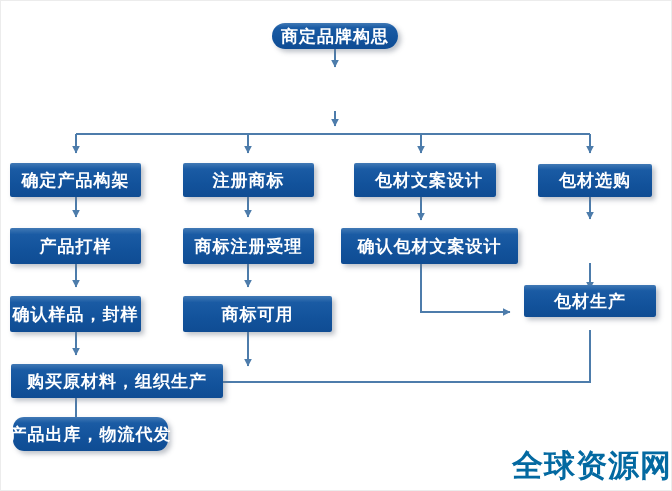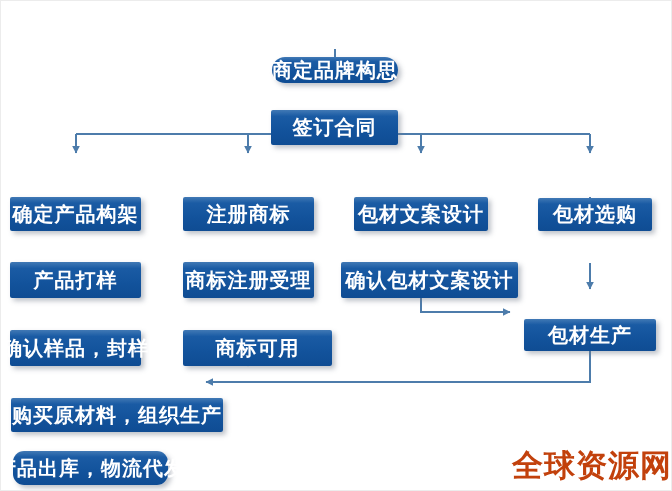--- a/index.html
+++ b/index.html
@@ -6,29 +6,29 @@
   .canvas{
     position:relative;width:672px;height:491px;background:#ffffff;
     font-family:"Liberation Sans","DejaVu Sans",sans-serif;
     overflow:hidden;border:1px solid #ececec;box-sizing:border-box;
   }
   .connectors{position:absolute;left:0;top:0;}
   .c{stroke:#4d7cab;stroke-width:2;fill:none;}
   .node{
     position:absolute;display:flex;align-items:center;justify-content:center;
     background:linear-gradient(180deg,#4179b5 0%,#1a5ba4 18%,#12529b 62%,#0f4c93 100%);
-    color:#ffffff;font-weight:bold;font-size:20px;text-align:center;
+    color:#ffffff;font-weight:bold;font-size:17px;text-align:center;
     border-radius:2px;box-shadow:3px 3px 5px rgba(110,120,135,0.45);
-    letter-spacing:1px;white-space:nowrap;margin-top:34px;
+    letter-spacing:1px;white-space:nowrap;
   }
   .pill{border-radius:13px;}
   .round{border-radius:11px;}
   .watermark{
     position:absolute;left:511px;top:444px;width:160px;
-    color:#c2410c;font-size:31px;font-weight:bold;letter-spacing:1px;
+    color:#0369a1;font-size:31px;font-weight:bold;letter-spacing:1px;
     white-space:nowrap;
   }
 </style>
 </head>
 <body>
 
 <div class="canvas">
 
   <svg class="connectors" width="672" height="491" viewBox="0 0 672 491">
     <defs>
@@ -58,27 +58,26 @@
     <path class="c" d="M420 196 L420 219" marker-end="url(#arr)"></path>
     <path class="c" d="M420 263 L420 311 L509 311" marker-end="url(#arr)"></path>
 
     <path class="c" d="M589 196 L589 218" marker-end="url(#arr)"></path>
     <path class="c" d="M589 262 L589 288" marker-end="url(#arr)"></path>
     <path class="c" d="M589 329 L589 381 L205 381" marker-end="url(#arr)"></path>
   </svg>
 
   <div class="node pill" style="left:271px;top:22px;width:126px;height:26px;">商定品牌构思</div>
 
-  <div class="node" style="left:270px;top:75px;width:127px;height:35px;">签订合同</div>
 
   <div class="node" style="left:9px;top:162px;width:131px;height:34px;">确定产品构架</div>
 
   <div class="node" style="left:182px;top:162px;width:131px;height:34px;">注册商标</div>
 
-  <div class="node" style="left:353px;top:162px;width:134px;height:34px;">包材文案设计</div>
+  <div class="node" style="left:353px;top:162px;width:134px;height:34px;padding-left:8px;">包材文案设计</div>
 
   <div class="node" style="left:537px;top:163px;width:114px;height:33px;">包材选购</div>
 
   <div class="node" style="left:9px;top:227px;width:131px;height:36px;">产品打样</div>
 
   <div class="node" style="left:182px;top:227px;width:131px;height:36px;">商标注册受理</div>
 
   <div class="node" style="left:340px;top:227px;width:177px;height:36px;">确认包材文案设计</div>
 
 

